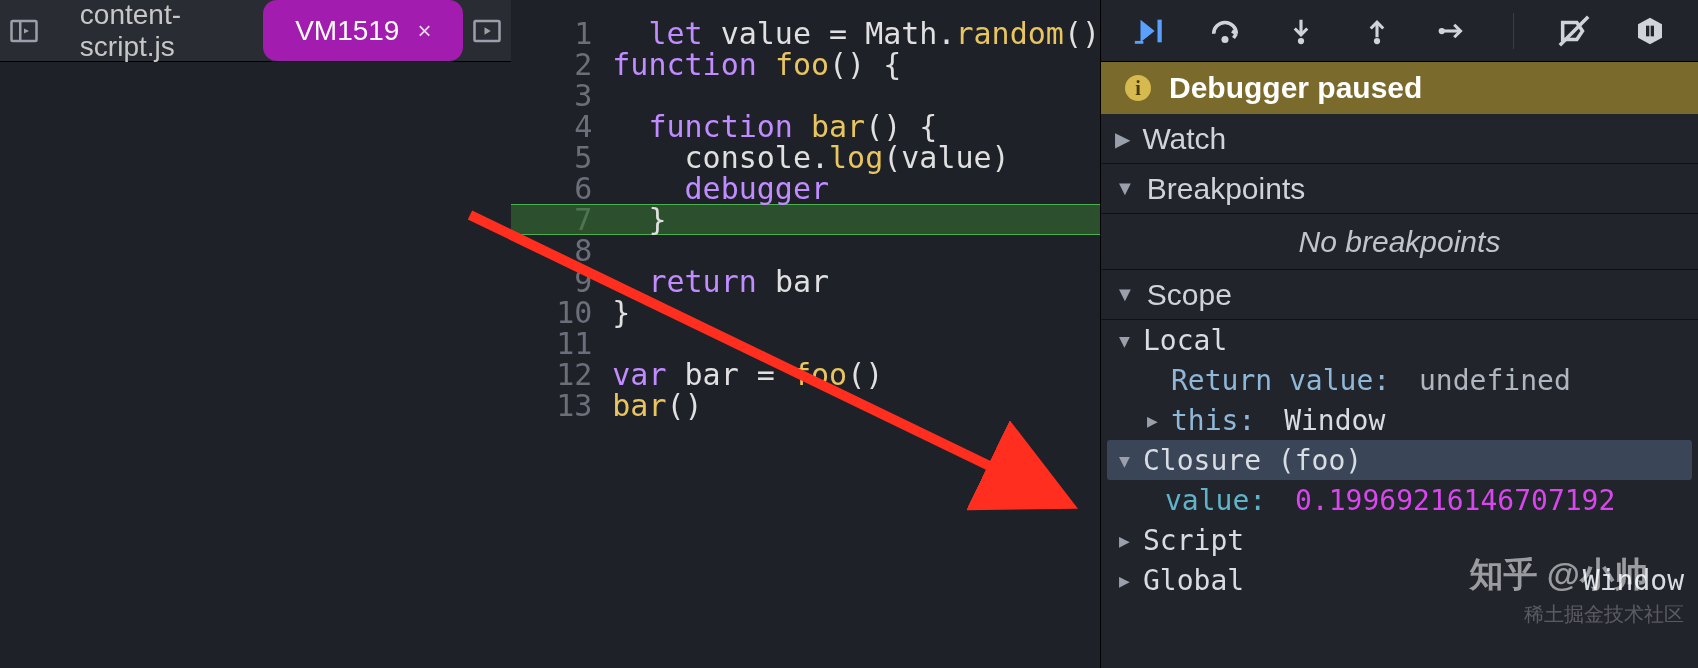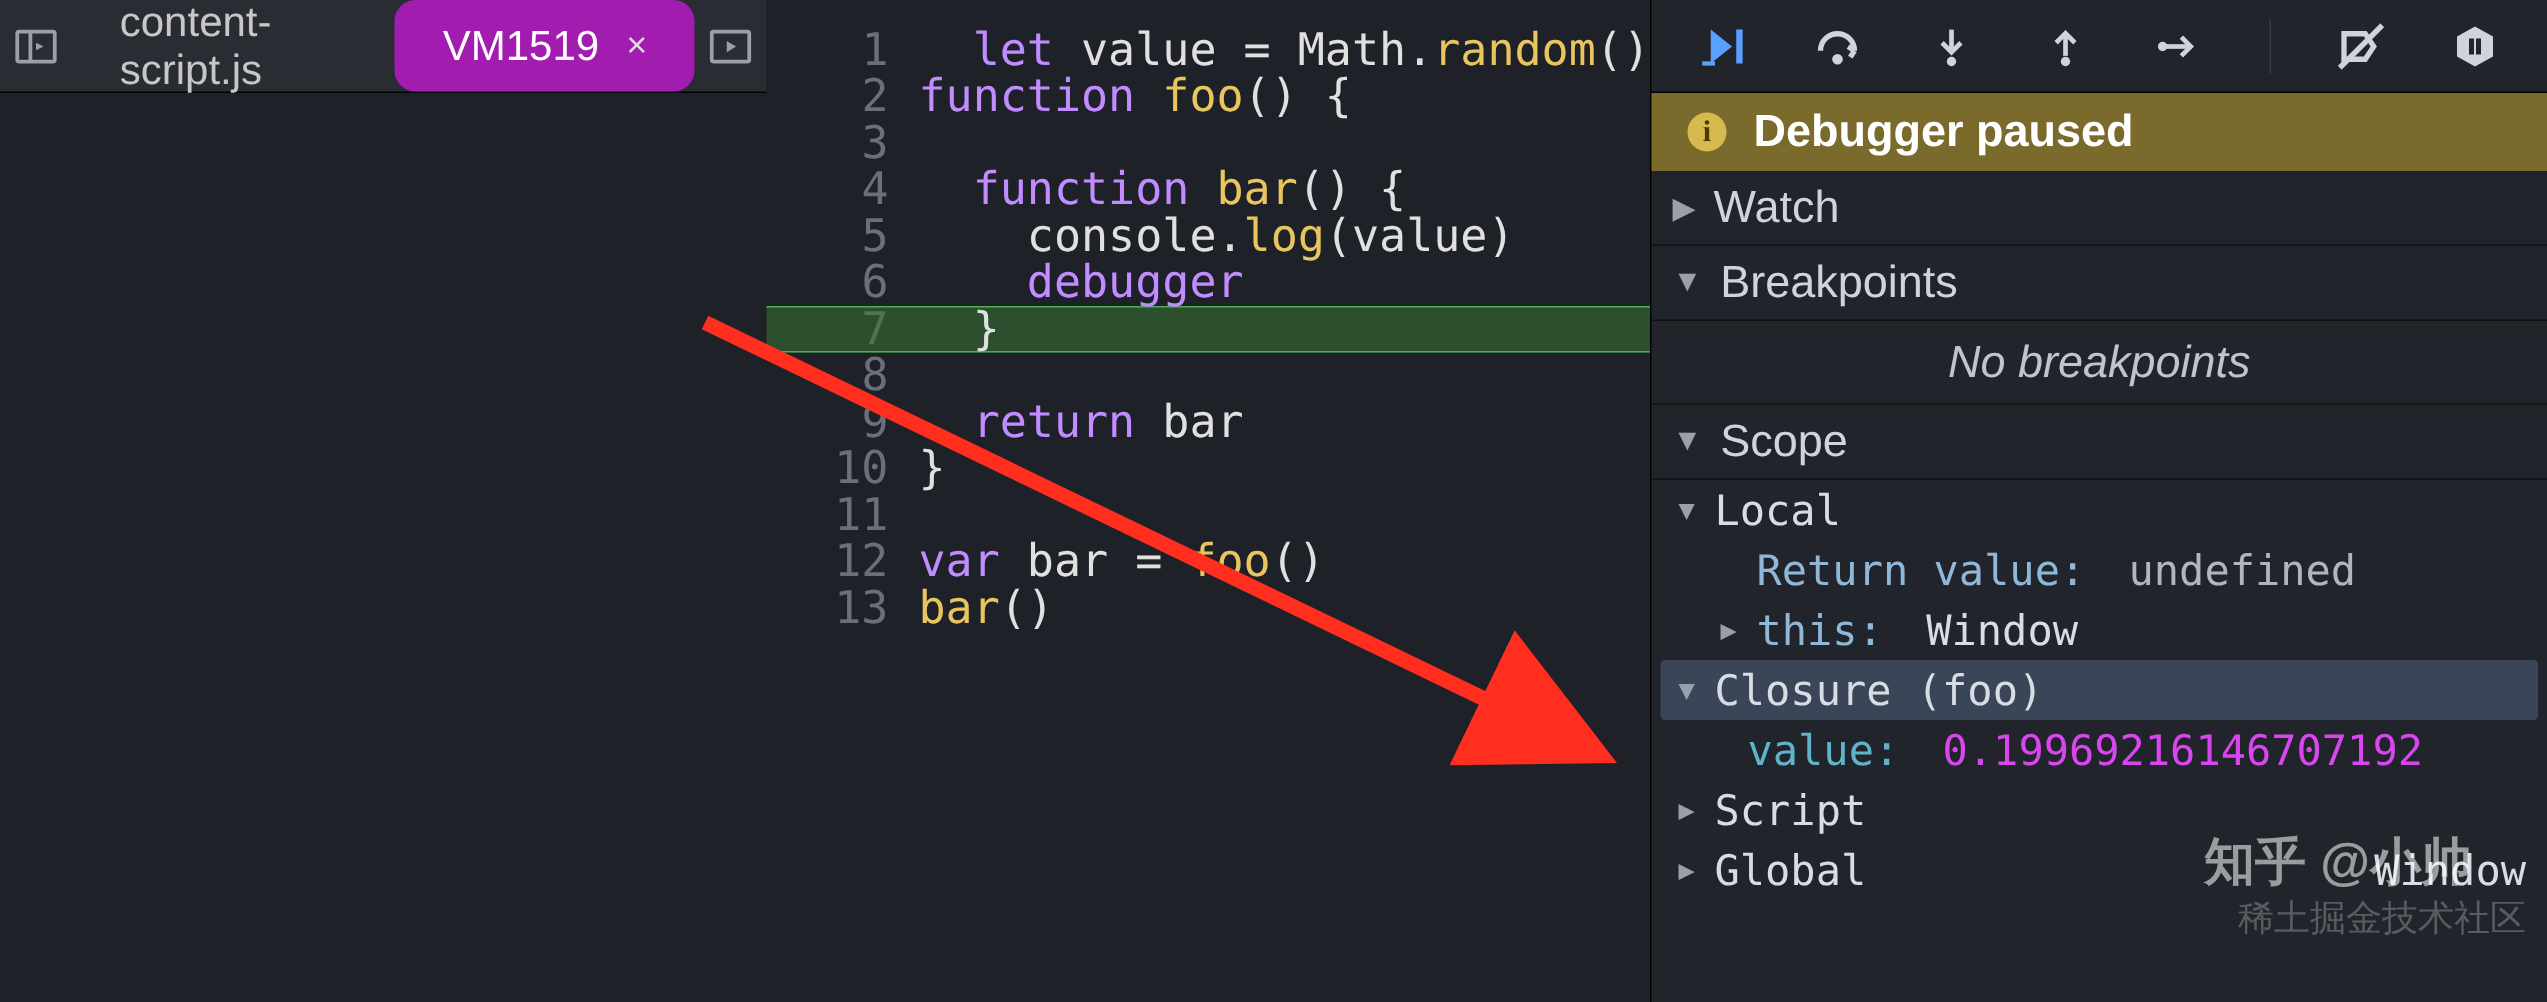--- a/index.html
+++ b/index.html
@@ -49,21 +49,21 @@
   .scope-row .tri { font-size:18px; color:#9aa0ab; width:18px; }
   .scope-row.selected { background:#3a4658; border-radius:3px; margin:0 6px; padding-left:12px; }
   .scope-label { color:#d8dce3; }
   .scope-key   { color:#8fb8d8; }
   .scope-key2  { color:#5fb4c9; }
   .scope-val   { color:#b0b6c0; }
   .scope-num   { color:#d946ef; }
   .scope-right { margin-left:auto; padding-right:14px; color:#d8dce3; }
 
   .watermark1 { position:absolute; right:50px; bottom:70px; color:rgba(255,255,255,0.55); font-size:34px; font-weight:600; font-family:-apple-system,"PingFang SC",sans-serif; pointer-events:none; }
-  .watermark2 { position:absolute; right:14px; bottom:40px; color:rgba(255,255,255,0.25); font-size:24px; font-family:-apple-system,"PingFang SC",sans-serif; pointer-events:none; }
+  .watermark2 { position:absolute; right:14px; bottom:40px; color:rgba(255,255,255,0.25); font-size:20px; font-family:-apple-system,"PingFang SC",sans-serif; pointer-events:none; }
 
   svg { display:block; }
 
   
   .arrow-overlay { position:absolute; inset:0; pointer-events:none; z-index:50; }
 </style>
 </head>
 <body>
 
 <div class="root">

